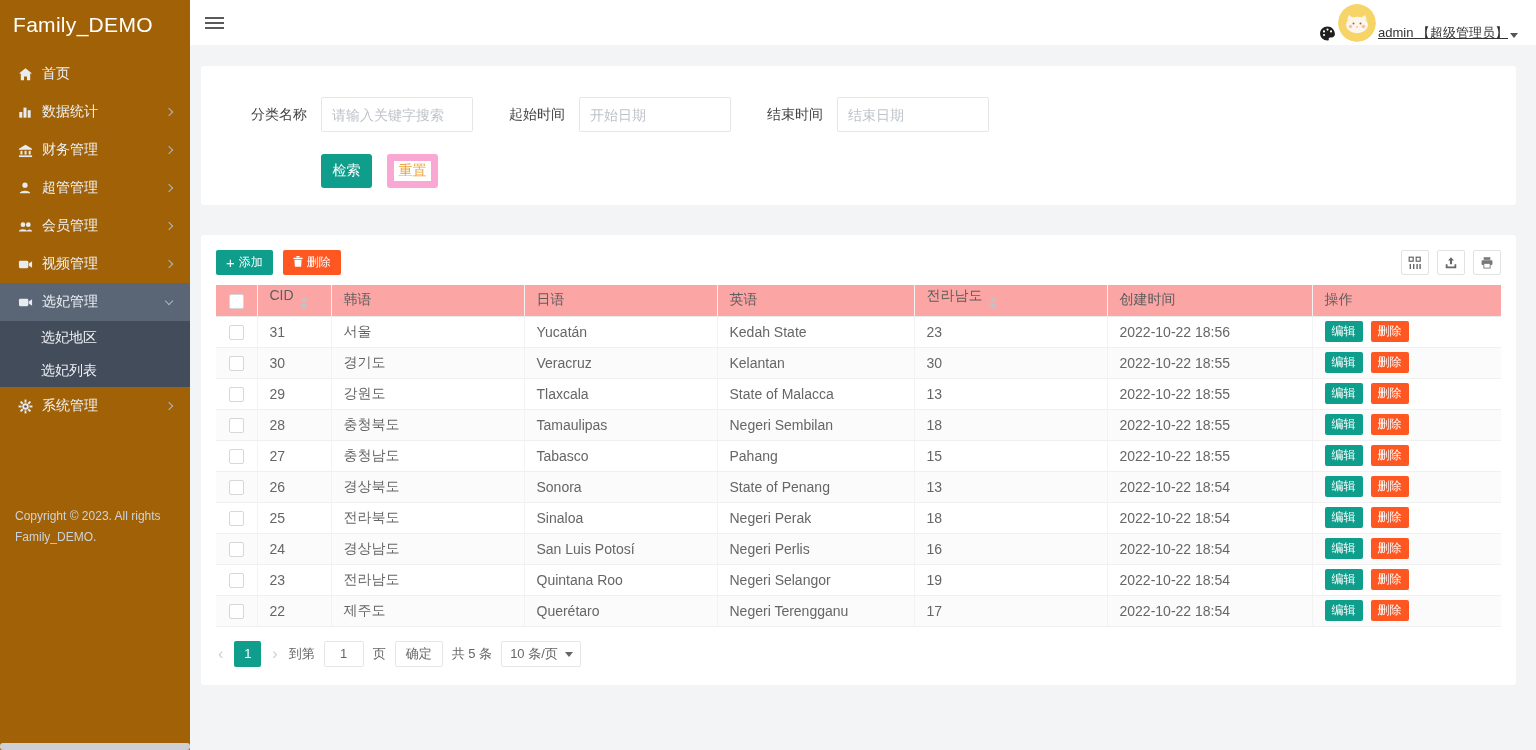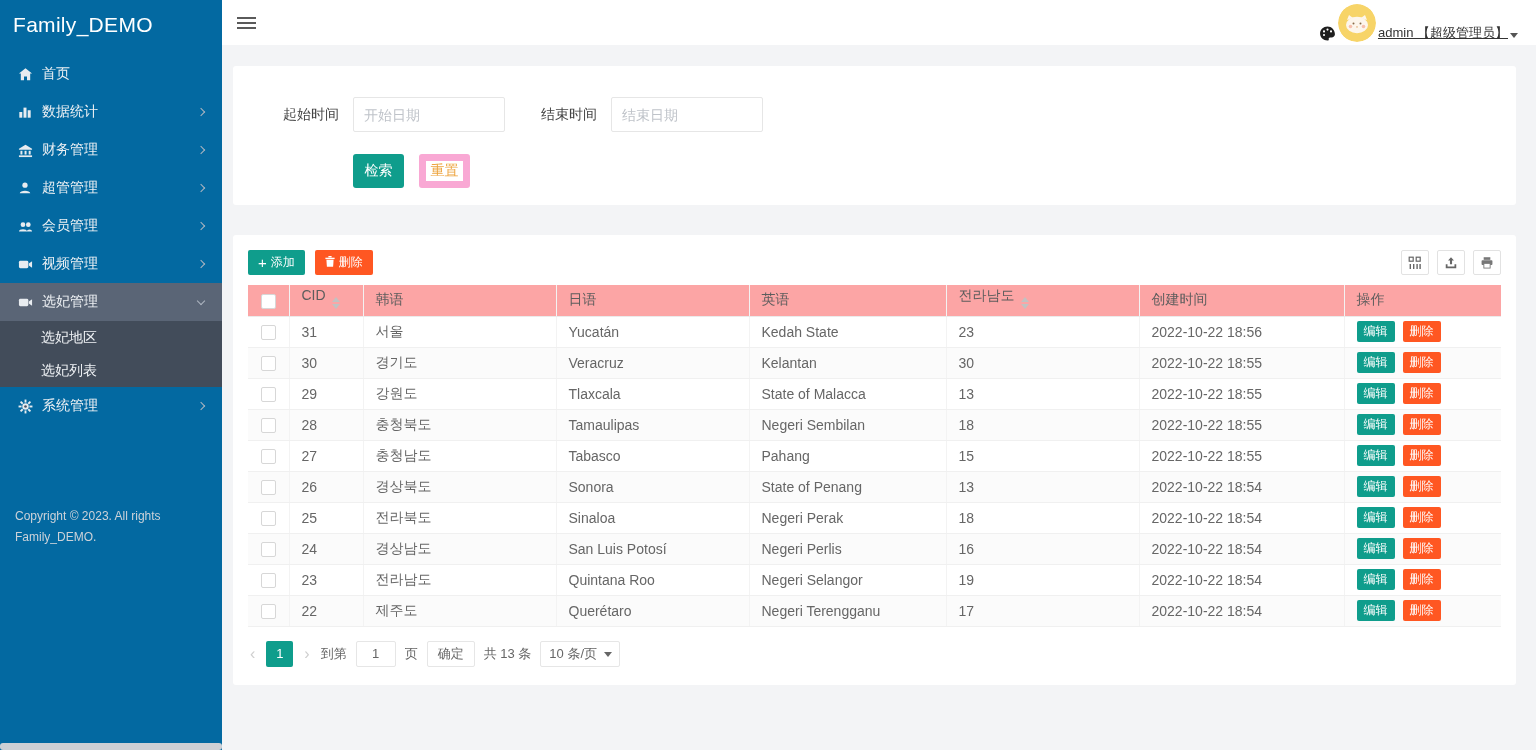--- a/index.html
+++ b/index.html
@@ -2,21 +2,21 @@
 <html><head>
 <meta charset="utf-8">
 <style>
   * { margin:0; padding:0; box-sizing:border-box; }
   html,body { width:1536px; height:750px; overflow:hidden; }
   body { display:flex; font-family:"Liberation Sans","DejaVu Sans",sans-serif; background:#f3f4f6; color:#333; }
   button { font-family:inherit; cursor:pointer; }
   input,select { font-family:inherit; outline:none; }
 
   
-  .sidebar { width:222px; flex-shrink:0; background:#0369a1; position:relative; height:100%; }
+  .sidebar { width:190px; flex-shrink:0; background:#a16207; position:relative; height:100%; }
   .logo { height:49px; line-height:49px; padding-left:13px; color:#fff; font-size:21px; letter-spacing:.3px; white-space:nowrap; }
   .menu { margin-top:6px; }
   .menu-item { height:38px; display:flex; align-items:center; padding-left:17px; position:relative; color:#eef1f4; font-size:14px; cursor:pointer; }
   .menu-item.active { background:#5a6576; }
   .mi-icon { width:16px; height:16px; margin-right:9px; display:inline-flex; align-items:center; justify-content:center; flex-shrink:0; }
   .mi-icon svg { display:block; }
   .chev { position:absolute; right:18px; width:6px; height:6px; border-right:1.6px solid #aeb6c1; border-bottom:1.6px solid #aeb6c1; }
   .chev.right { transform:rotate(-45deg); }
   .chev.down  { transform:rotate(45deg); margin-top:-3px; }
   .submenu { background:#424c5a; }
@@ -252,20 +252,24 @@
       </span>
       <span class="user-name">admin 【超级管理员】</span>
       <span class="caret-down"></span>
     </div>
   </header>
 
   <div class="content">
 
     <section class="card search-card">
       <div class="form-row">
+        <div class="field">
+          <label>分类名称</label>
+          <input type="text" placeholder="请输入关键字搜索" style="">
+        </div>
         <div class="field">
           <label>起始时间</label>
           <input type="text" placeholder="开始日期" style="">
         </div>
         <div class="field">
           <label>结束时间</label>
           <input type="text" placeholder="结束日期" style="">
         </div>
       </div>
       <div class="btn-row">
@@ -461,20 +465,20 @@
       </table>
 
       <div class="pagination">
         <span class="pg-arrow">‹</span>
         <button class="pg-page">1</button>
         <span class="pg-arrow">›</span>
         <span>到第</span>
         <input class="pg-goto-input" value="1" style="">
         <span>页</span>
         <button class="pg-confirm">确定</button>
-        <span>共 13 条</span>
+        <span>共 5 条</span>
         <span class="select-wrap">
           <select class="pg-size"><option>10 条/页</option></select>
         </span>
       </div>
     </section>
   </div>
 </div>
 
 </body></html>

